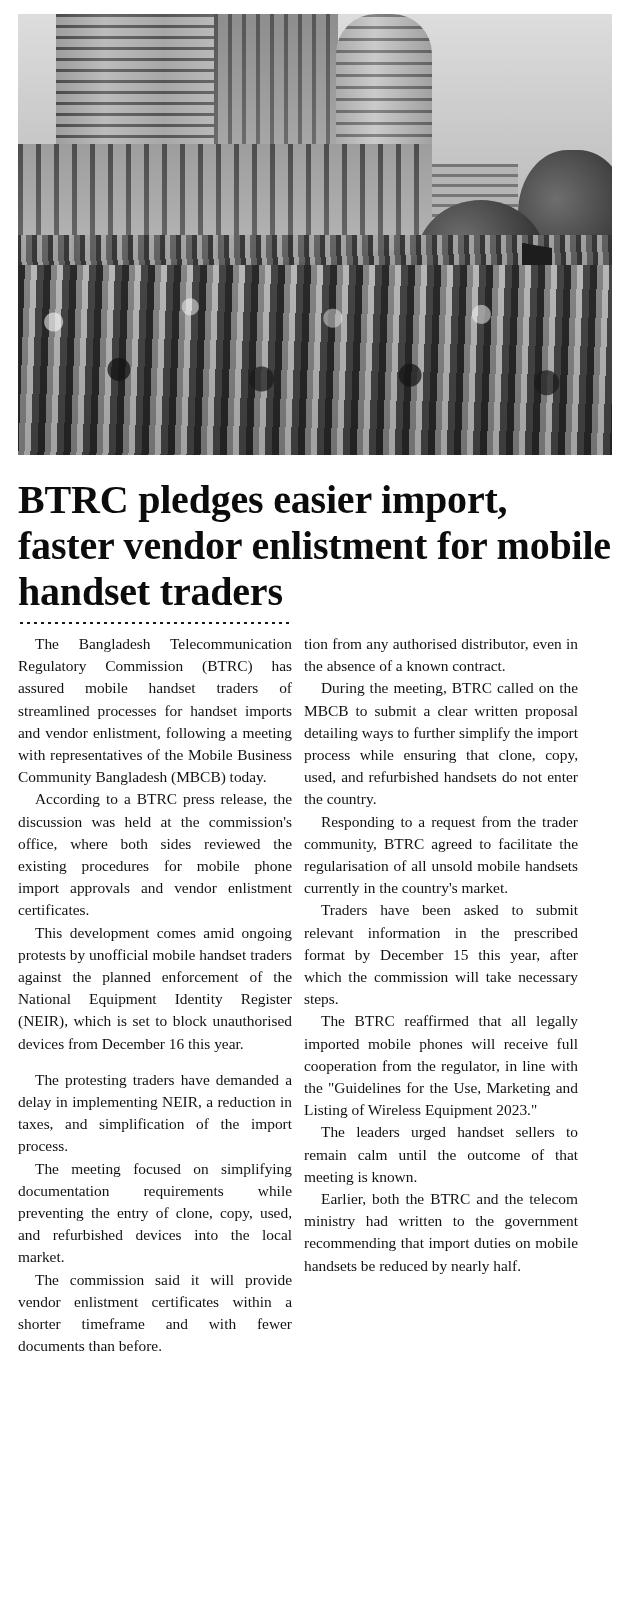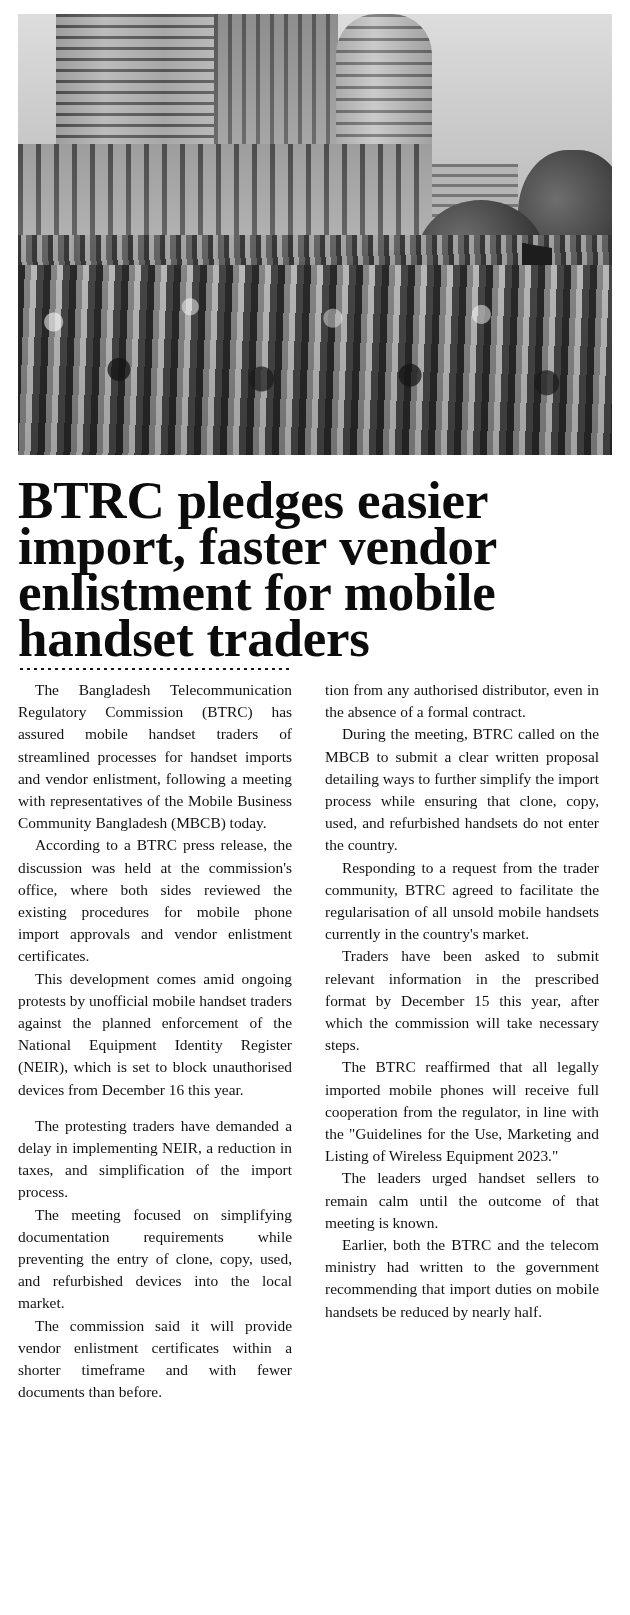--- a/index.html
+++ b/index.html
@@ -121,21 +121,21 @@
     right: 60px; bottom: 170px; width: 30px; height: 42px;
     background: #1d1d1d;
     clip-path: polygon(0 0, 100% 12%, 100% 100%, 0 86%);
   }
 
   
   .headline {
     margin: 22px 0 0 0;
     font-family: "Liberation Serif", serif;
     font-weight: 700;
-    font-size: 53px;
+    font-size: 40px;
     line-height: 46px;
     letter-spacing: -0.2px;
     color: #0c0c0c;
   }
 
   
   .byline {
     margin-top: 22px;
     font-family: "Liberation Serif", serif;
     font-weight: 700;
@@ -149,21 +149,21 @@
     height: 4px;
     background-image: radial-gradient(circle, #1a1a1a 1.2px, transparent 1.4px);
     background-size: 7px 4px;
     background-repeat: repeat-x;
   }
 
   
   .columns {
     margin-top: 8px;
     display: flex;
-    gap: 33px;
+    gap: 12px;
   }
   .col {
     width: 274px;
   }
   .col p {
     margin: 0;
     font-family: "Liberation Serif", serif;
     font-size: 15.4px;
     line-height: 22.2px;
     text-align: justify;
@@ -207,21 +207,21 @@
     <div class="col col-left">
       <p class="first">The Bangladesh Telecommunication Regulatory Commission (BTRC) has assured mobile handset traders of streamlined processes for handset imports and vendor enlistment, following a meeting with representatives of the Mobile Business Community Bangladesh (MBCB) today.</p>
       <p>According to a BTRC press release, the discussion was held at the commission's office, where both sides reviewed the existing procedures for mobile phone import approvals and vendor enlistment certificates.</p>
       <p>This development comes amid ongoing protests by unofficial mobile handset traders against the planned enforcement of the National Equipment Identity Register (NEIR), which is set to block unauthorised devices from December 16 this year.</p>
       <div class="gap"></div>
       <p>The protesting traders have demanded a delay in implementing NEIR, a reduction in taxes, and simplification of the import process.</p>
       <p>The meeting focused on simplifying documentation requirements while preventing the entry of clone, copy, used, and refurbished devices into the local market.</p>
       <p>The commission said it will provide vendor enlistment certificates within a shorter timeframe and with fewer documents than before.</p>
     </div>
     <div class="col col-right">
-      <p>tion from any authorised distributor, even in the absence of a formal contract.</p>
+      <p>tion from any authorised distributor, even in the absence of a known contract.</p>
       <p>During the meeting, BTRC called on the MBCB to submit a clear written proposal detailing ways to further simplify the import process while ensuring that clone, copy, used, and refurbished handsets do not enter the country.</p>
       <p>Responding to a request from the trader community, BTRC agreed to facilitate the regularisation of all unsold mobile handsets currently in the country's market.</p>
       <p>Traders have been asked to submit relevant information in the prescribed format by December 15 this year, after which the commission will take necessary steps.</p>
       <p>The BTRC reaffirmed that all legally imported mobile phones will receive full cooperation from the regulator, in line with the "Guidelines for the Use, Marketing and Listing of Wireless Equipment 2023."</p>
       <p>The leaders urged handset sellers to remain calm until the outcome of that meeting is known.</p>
       <p>Earlier, both the BTRC and the telecom ministry had written to the government recommending that import duties on mobile handsets be reduced by nearly half.</p>
     </div>
   </div>
 
 </div>

